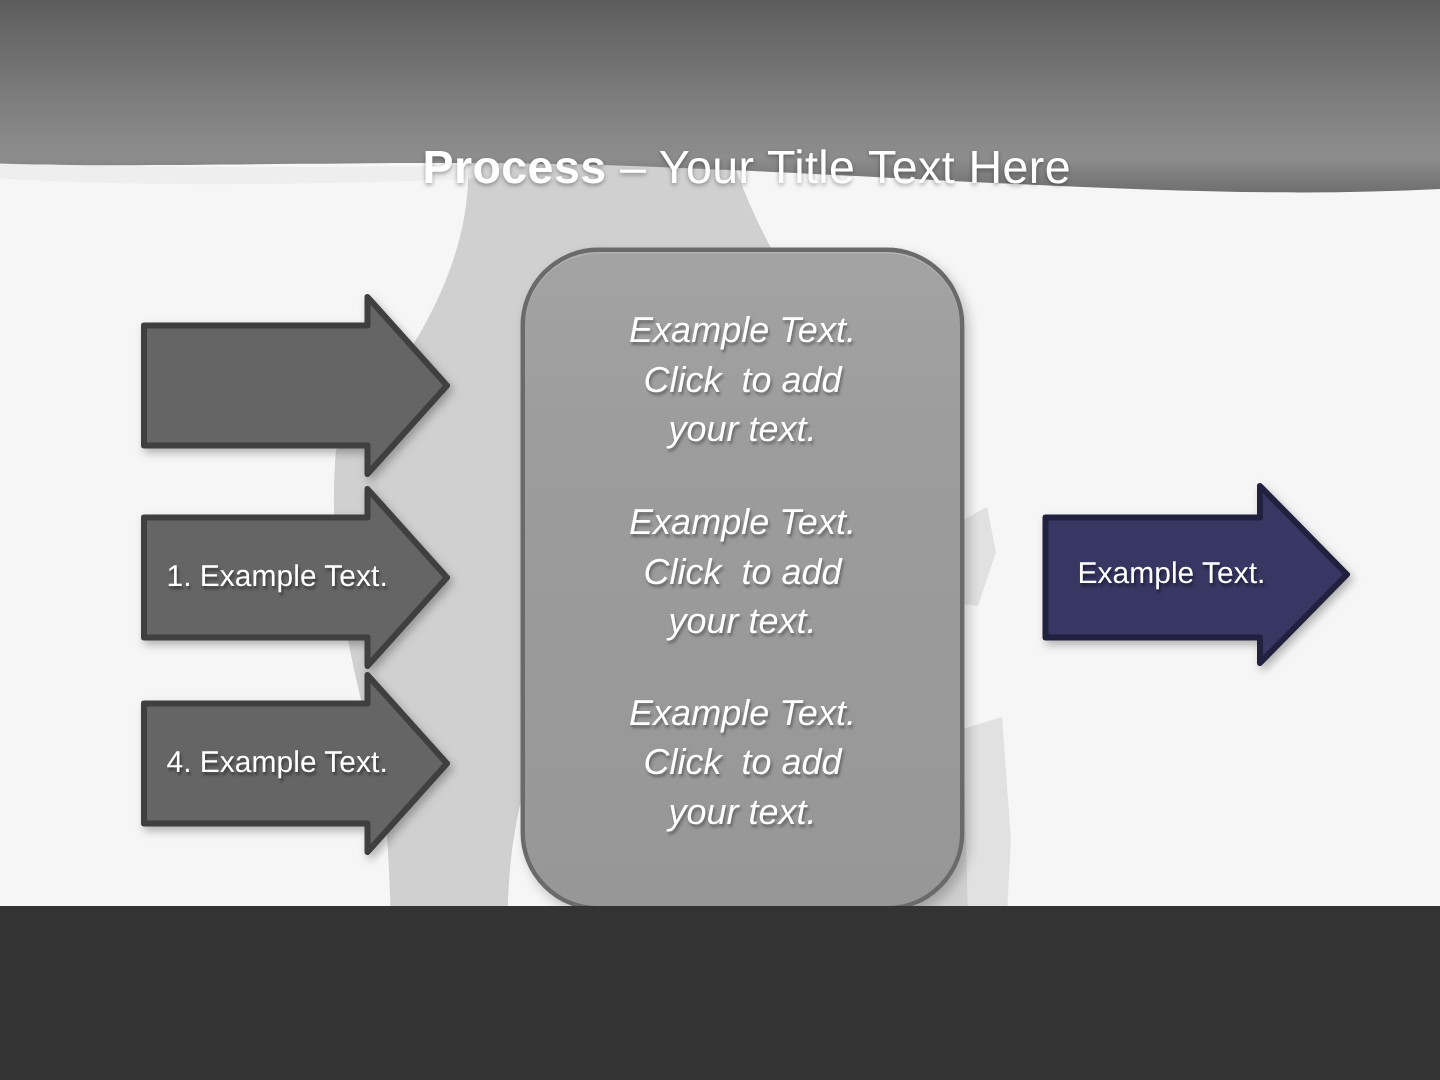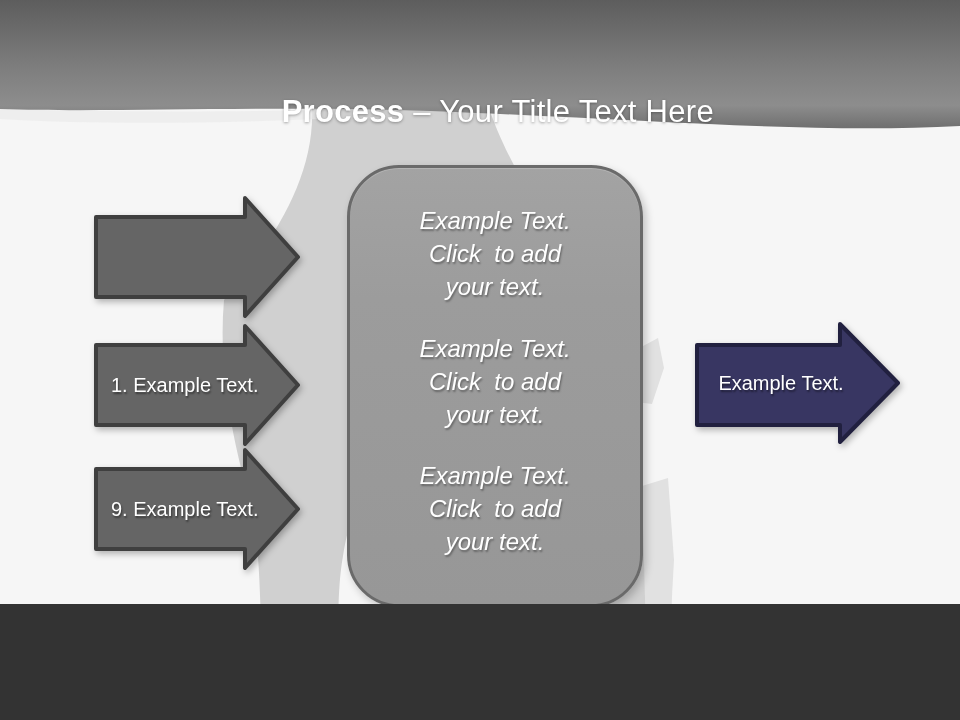--- a/index.html
+++ b/index.html
@@ -130,21 +130,21 @@
     <svg width="206" height="122" viewBox="0 0 206 122">
       <polygon class="poly-gray" points="2,21 151,21 151,2 204,61 151,120 151,101 2,101"></polygon>
     </svg>
     <div class="lbl">1. Example Text.</div>
   </div>
 
   <div class="arrow" id="arrow-3">
     <svg width="206" height="122" viewBox="0 0 206 122">
       <polygon class="poly-gray" points="2,21 151,21 151,2 204,61 151,120 151,101 2,101"></polygon>
     </svg>
-    <div class="lbl">9. Example Text.</div>
+    <div class="lbl">4. Example Text.</div>
   </div>
 
   <div class="center-box">
     <div class="text-block">
       <div class="box-line">Example Text.</div>
       <div class="box-line">Click  to add</div>
       <div class="box-line">your text.</div>
     </div>
     <div class="text-block">
       <div class="box-line">Example Text.</div>

